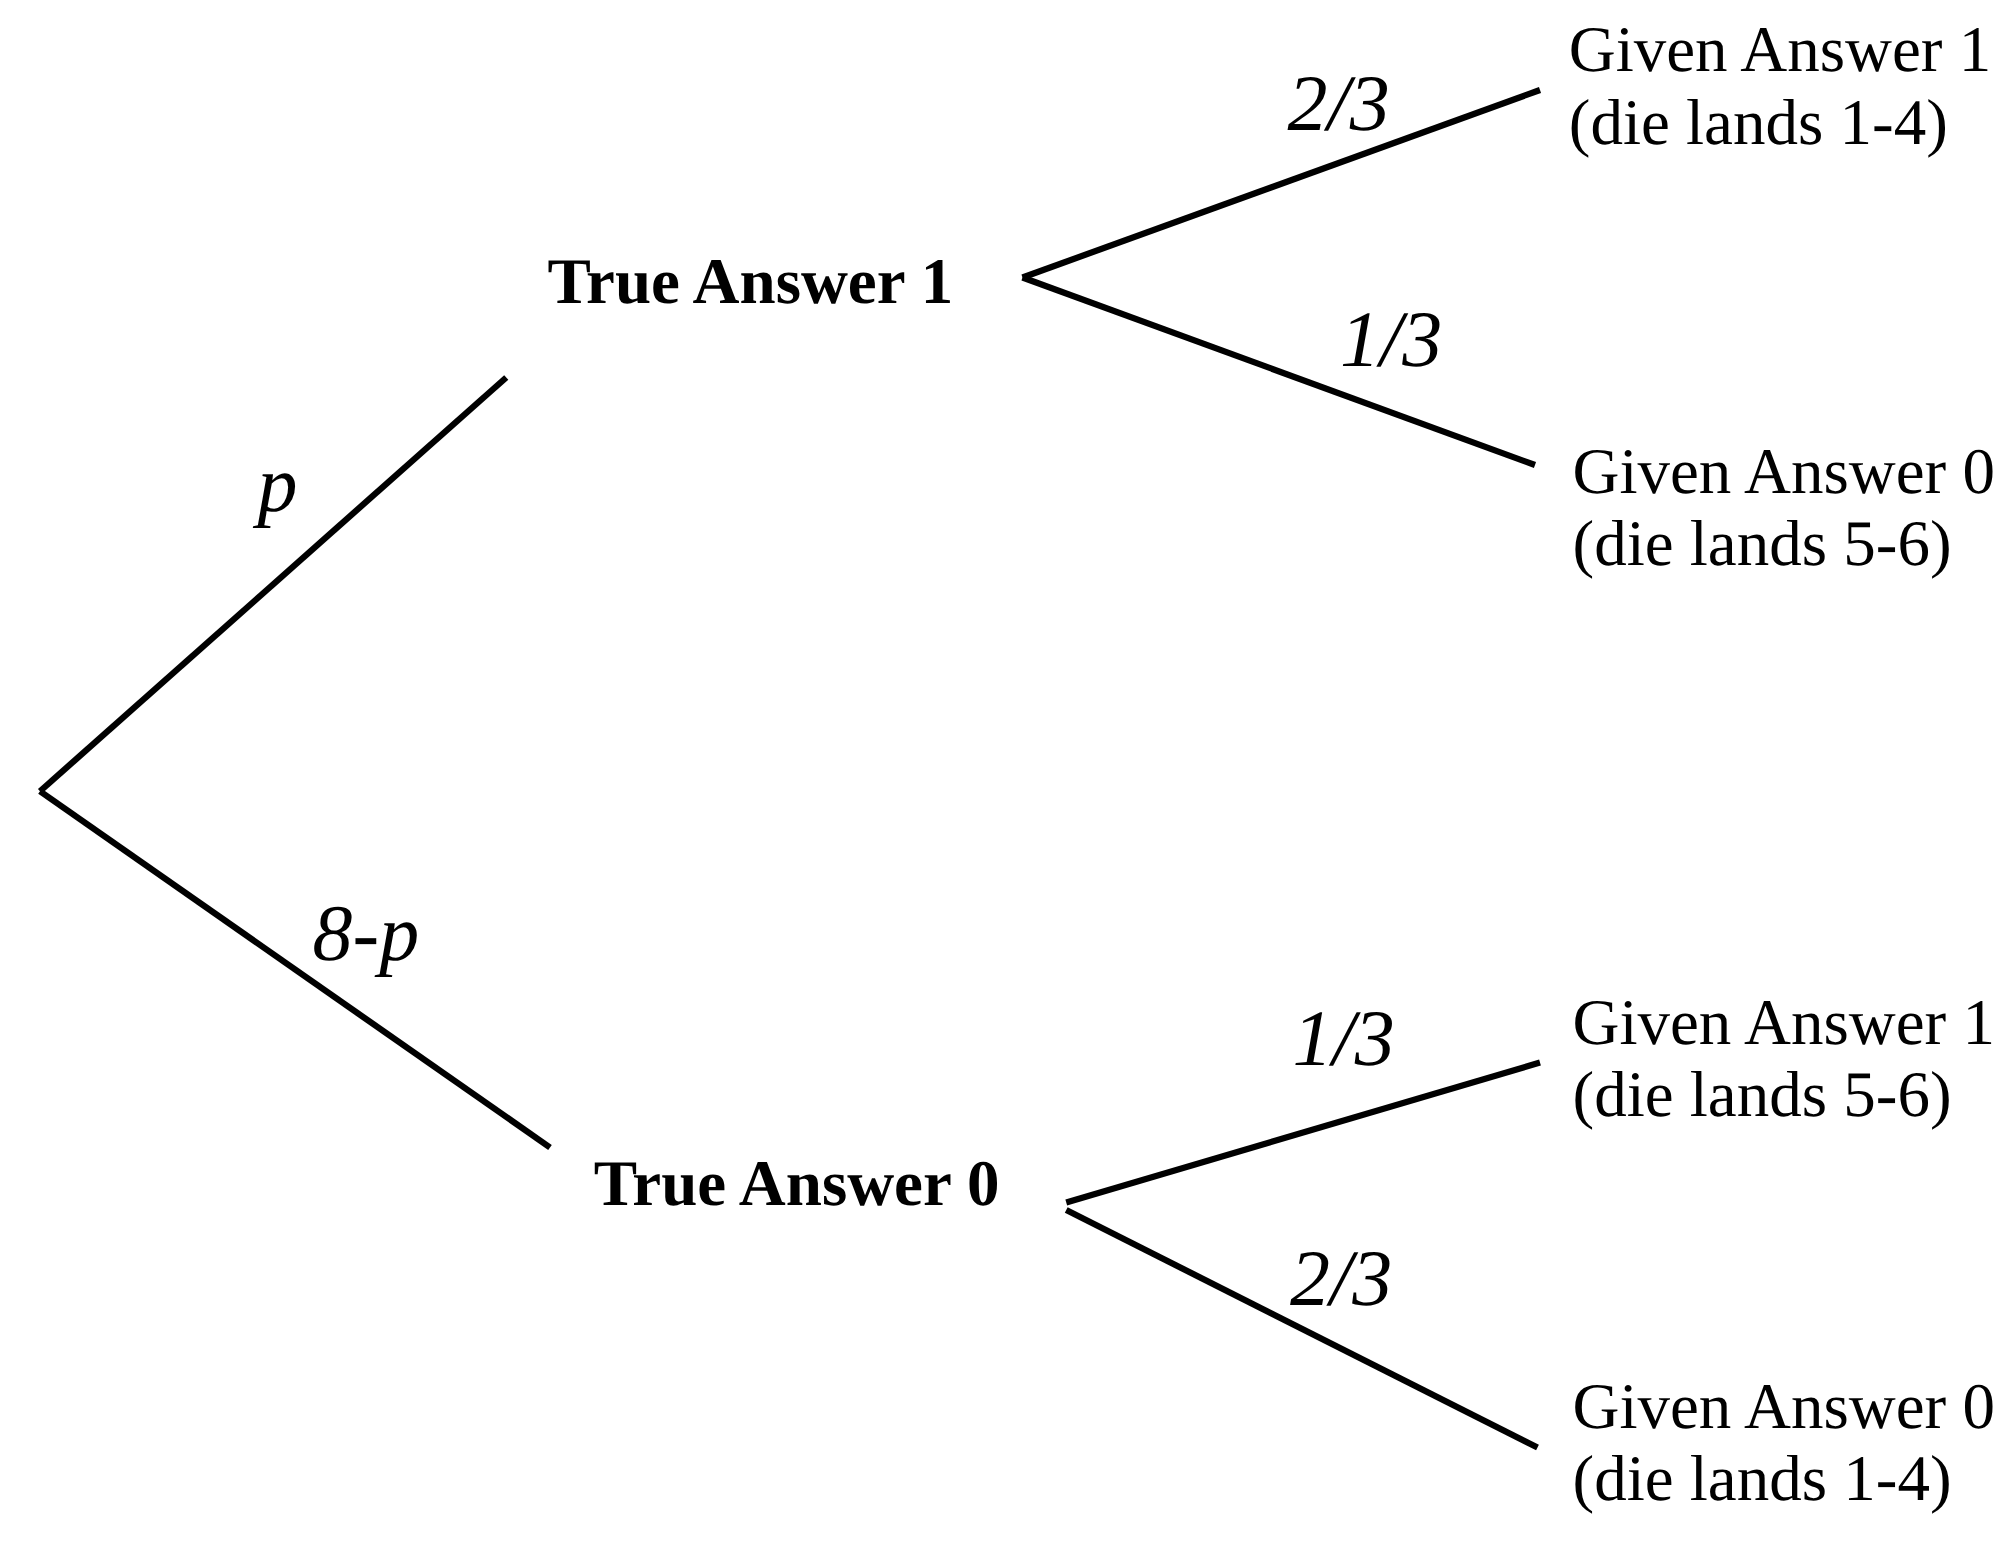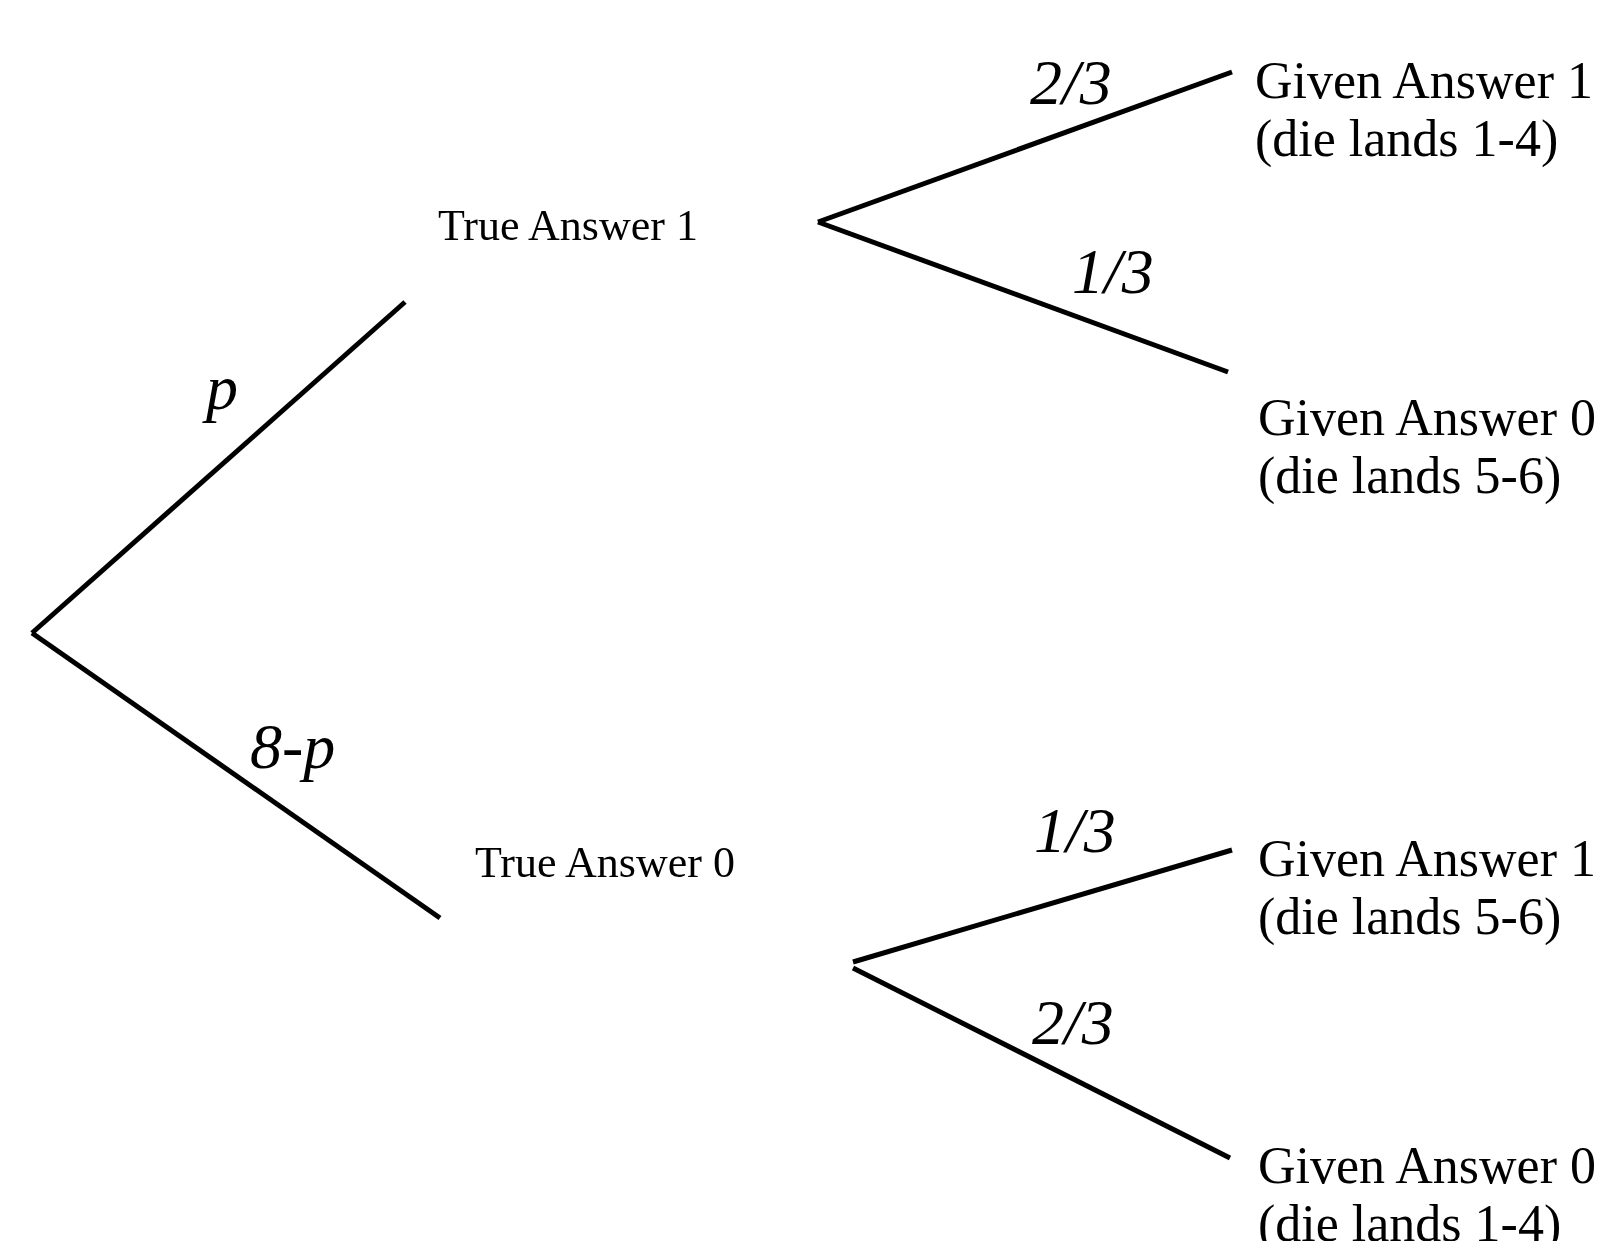--- a/index.html
+++ b/index.html
@@ -27,32 +27,32 @@
     stroke: #000000;
     stroke-width: 5;
     stroke-linecap: butt;
   }
   .lbl {
     position: absolute;
     white-space: nowrap;
     color: #000000;
   }
   .node-label {
-    font-size: 44px;
+    font-size: 52px;
     line-height: 52px;
+    font-weight: bold;
   }
   .prob-label {
     font-size: 64px;
     line-height: 52px;
     font-style: italic;
   }
   .leaf-label {
     font-size: 52px;
     line-height: 58px;
-    margin-top: 40px;
   }
 </style>
 </head>
 <body>
 
 <div class="canvas">
 
   <svg class="branches-svg" viewBox="0 0 1612 1241">
     <line x1="32" y1="633" x2="405" y2="302"></line>
     <line x1="32" y1="633" x2="440" y2="918"></line>
@@ -61,21 +61,21 @@
     <line x1="853" y1="962" x2="1232" y2="850"></line>
     <line x1="853" y1="968" x2="1230" y2="1158"></line>
   </svg>
 
   <div class="lbl prob-label" style="left:206px; top:362px;">p</div>
 
   <div class="lbl prob-label" style="left:250px; top:721px;">8-p</div>
 
   <div class="lbl node-label" style="left:438px; top:200px;">True Answer 1</div>
 
-  <div class="lbl node-label" style="left:475px; top:837px;">True Answer 0</div>
+  <div class="lbl node-label" style="left:475px; top:922px;">True Answer 0</div>
 
   <div class="lbl prob-label" style="left:1030px; top:57px;">2/3</div>
 
   <div class="lbl prob-label" style="left:1072px; top:246px;">1/3</div>
 
   <div class="lbl prob-label" style="left:1034px; top:805px;">1/3</div>
 
   <div class="lbl prob-label" style="left:1032px; top:997px;">2/3</div>
 
   <div class="lbl leaf-label" style="left:1255px; top:12px;">

